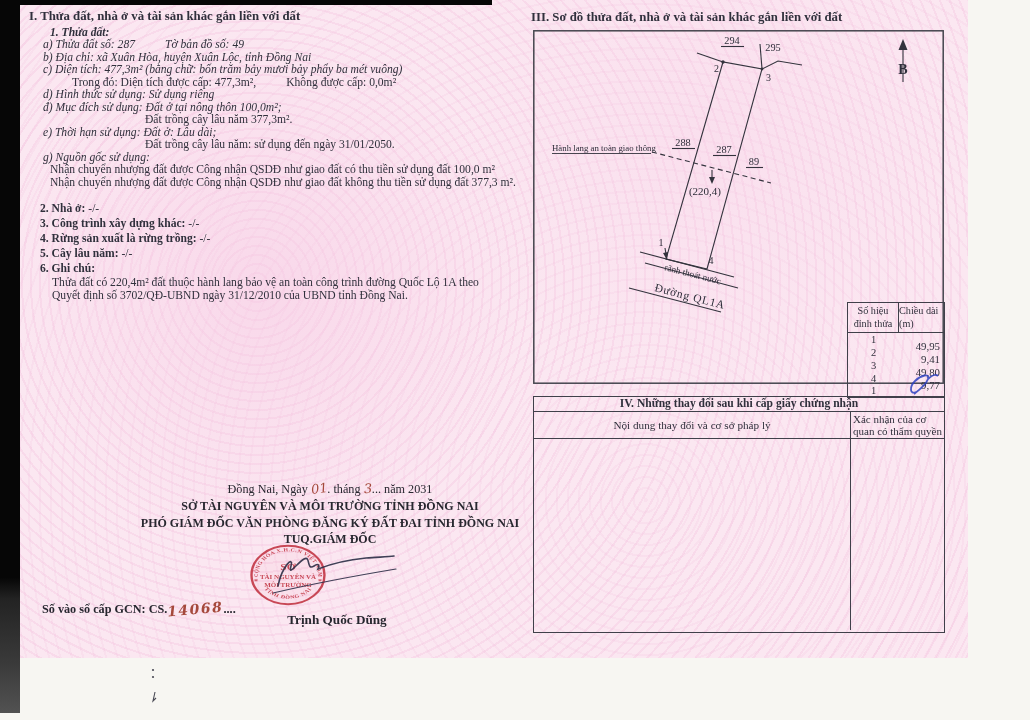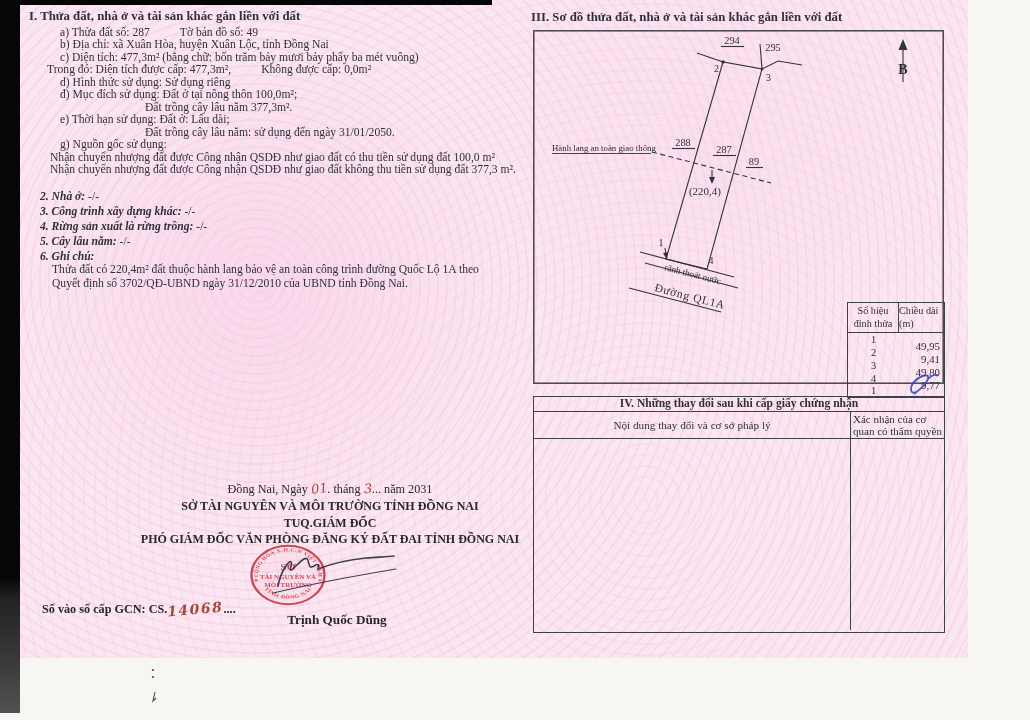--- a/index.html
+++ b/index.html
@@ -20,27 +20,27 @@
   }
   .edge-left{position:absolute;left:0;top:0;width:20px;height:713px;
     background:linear-gradient(180deg,#060606 0%,#060606 81%,#232323 84%,#3a3a3a 93%,#525252 100%);}
   .edge-top{position:absolute;left:0;top:0;width:492px;height:5px;background:#060606;}
 
   
   .sec1{position:absolute;left:29px;top:10px;width:505px;font-size:11.6px;line-height:12.5px;color:#30303c;}
   .h1{font-weight:bold;font-size:12.8px;margin-bottom:4px;}
   .ln{white-space:nowrap;}
   .sub{margin-left:21px;font-weight:bold;font-style:italic;}
-  .it{margin-left:31px;}
+  .it{margin-left:14px;font-style:italic;}
   .flush{margin-left:21px;}
-  .in2{margin-left:18px;}
+  .in2{margin-left:43px;}
   .in3{margin-left:116px;}
   .gap2{margin-left:30px;}
   .num{margin-left:11px;margin-top:2.6px;}
-  .num .lbl{font-weight:bold;font-style:italic;}
+  .num .lbl{font-weight:bold;}
   .num.first{margin-top:14px;}
   .note{margin-left:23px;margin-top:1px;}
 
   
   .sig{position:absolute;left:130px;top:481px;width:400px;text-align:center;color:#27272f;}
   .sig-date{font-size:12.2px;}
   .sig-org{font-weight:bold;font-size:12px;line-height:14.6px;margin-top:2px;}
   .hw{font-family:"DejaVu Serif",serif;font-style:italic;color:#a5493c;}
   .hw-day{display:inline-block;transform:rotate(-8deg);font-size:13px;}
   .hw-mon{display:inline-block;transform:rotate(-4deg);font-size:13px;}
@@ -79,20 +79,21 @@
 </style>
 </head>
 <body>
 
 <div class="page"></div>
 <div class="edge-left"></div>
 <div class="edge-top"></div>
 
 <div class="sec1">
   <div class="h1">I. Thửa đất, nhà ở và tài sản khác gắn liền với đất</div>
+  <div class="ln sub">1. Thửa đất:</div>
   <div class="ln it"><span>a) Thửa đất số:  287</span><span class="gap2">Tờ bản đồ số:   49</span></div>
   <div class="ln it">b) Địa chỉ: xã Xuân Hòa, huyện Xuân Lộc, tỉnh Đồng Nai</div>
   <div class="ln it">c) Diện tích: 477,3m² (bằng chữ: bốn trăm bảy mươi bảy phẩy ba mét vuông)</div>
   <div class="ln in2"><span>Trong đó: Diện tích được cấp: 477,3m²,</span><span class="gap2">Không được cấp: 0,0m²</span></div>
   <div class="ln it">d) Hình thức sử dụng: Sử dụng riêng</div>
   <div class="ln it">đ) Mục đích sử dụng: Đất ở tại nông thôn 100,0m²;</div>
   <div class="ln in3">Đất trồng cây lâu năm 377,3m².</div>
   <div class="ln it">e) Thời hạn sử dụng: Đất ở: Lâu dài;</div>
   <div class="ln in3">Đất trồng cây lâu năm: sử dụng đến ngày 31/01/2050.</div>
   <div class="ln it">g) Nguồn gốc sử dụng:</div>
@@ -104,22 +105,22 @@
   <div class="ln num"><span class="lbl">4. Rừng sản xuất là rừng trồng:</span><span class="val"> -/-</span></div>
   <div class="ln num"><span class="lbl">5. Cây lâu năm:</span><span class="val"> -/-</span></div>
   <div class="ln num"><span class="lbl">6. Ghi chú:</span></div>
   <div class="ln note">Thửa đất có 220,4m² đất thuộc hành lang bảo vệ an toàn công trình đường Quốc Lộ 1A theo</div>
   <div class="ln note">Quyết định số 3702/QĐ-UBND ngày 31/12/2010 của UBND tỉnh Đồng Nai.</div>
 </div>
 
 <div class="sig">
   <div class="sig-date"><span>Đồng Nai, Ngày </span><span class="hw hw-day">01</span><span>. tháng </span><span class="hw hw-mon">3</span><span>... năm 2031</span></div>
   <div class="sig-org">SỞ TÀI NGUYÊN VÀ MÔI TRƯỜNG TỈNH ĐỒNG NAI</div>
+  <div class="sig-org">PHÓ GIÁM ĐỐC VĂN PHÒNG ĐĂNG KÝ ĐẤT ĐAI TỈNH ĐỒNG NAI</div>
   <div class="sig-org">TUQ.GIÁM ĐỐC</div>
-  <div class="sig-org">PHÓ GIÁM ĐỐC VĂN PHÒNG ĐĂNG KÝ ĐẤT ĐAI TỈNH ĐỒNG NAI</div>
 </div>
 
 <svg class="stamp" viewBox="0 0 94 76">
   <g transform="translate(47,38) scale(1,0.8)" opacity="0.92">
     <defs>
       <path id="arcTop" d="M -29 8 A 30 30 0 1 1 29 8"></path>
       <path id="arcBot" d="M -27.5 10 A 29 29 0 0 0 27.5 10"></path>
     </defs>
     <circle cx="0" cy="0" r="36.5" fill="rgba(230,90,115,0.05)" stroke="#c43b49" stroke-width="2.4"></circle>
     <text font-size="6" font-weight="bold" fill="#c43b49" letter-spacing="0.4">

